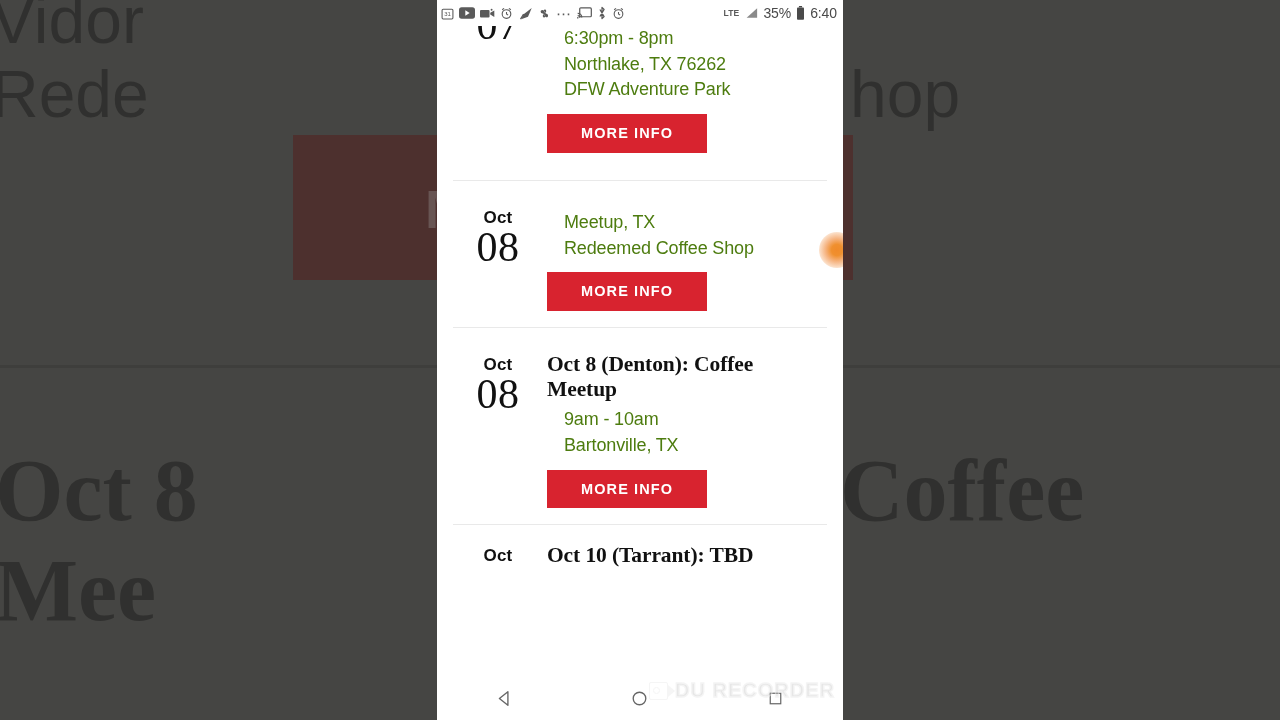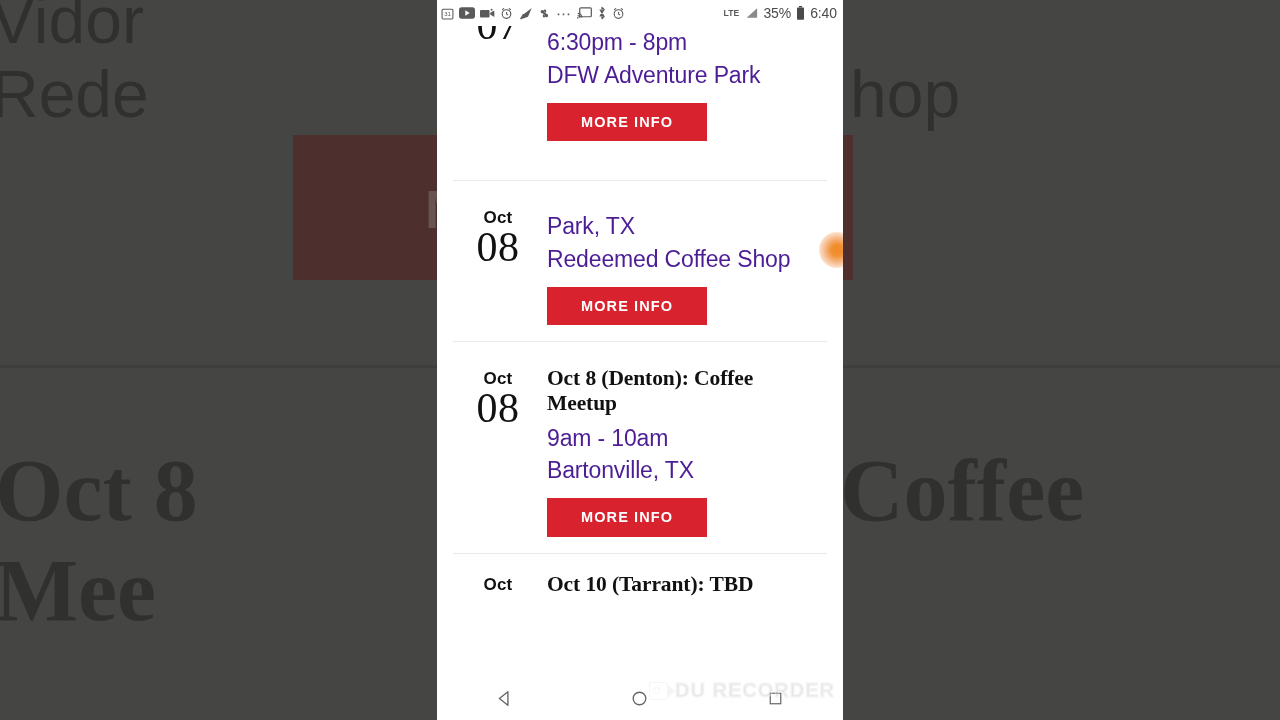--- a/index.html
+++ b/index.html
@@ -73,21 +73,21 @@
     font-size:42px; color:#111; line-height:1.0; margin-top:-2px; letter-spacing:.5px;
   }
   .ev-body{ flex:1 1 auto; padding-left:4px; padding-top:6px; }
   .ev-title{
     font-family:"Liberation Serif", serif;
     font-weight:700; font-size:21.5px; line-height:1.17; color:#111;
     letter-spacing:-.1px;
   }
   .ev-meta{
     font-family:"Liberation Sans", sans-serif;
-    font-size:23px; line-height:1.43; color:#4c1d95; margin-top:5px; letter-spacing:-.15px;
+    font-size:18px; line-height:1.43; color:#4d7c0f; margin-top:5px; letter-spacing:-.15px;margin-left:17px;
   }
   .btn-more{
     display:inline-block; margin-top:11px;
     background:#d8232f; color:#ffffff;
     font-size:14.5px; font-weight:700; letter-spacing:1.1px;
     padding:12px 34px; border:0; line-height:1;
     font-family:"Liberation Sans", sans-serif;
     cursor:pointer;
   }
   .divider{
@@ -269,36 +269,37 @@
 
     <div id="list" style="top:26px;height:694px;">
 
       <div class="ev" id="ev-top" style="height:140px; overflow:hidden;">
         <div class="ev-date">
           <div class="ev-day">07</div>
         </div>
         <div class="ev-body">
           <div class="ev-meta" style="margin-top:0;">
             <div>6:30pm - 8pm</div>
+            <div>Northlake, TX 76262</div>
             <div>DFW Adventure Park</div>
           </div>
           <button class="btn-more">MORE INFO</button>
         </div>
       </div>
 
       <div class="divider" style="margin-top:14px;"></div>
 
       <div class="ev" style="padding-top:18px; padding-bottom:16px;">
         <div class="ev-date">
           <div class="ev-mon">Oct</div>
           <div class="ev-day">08</div>
         </div>
         <div class="ev-body">
           <div class="ev-meta">
-            <div>Park, TX</div>
+            <div>Meetup, TX</div>
             <div>Redeemed Coffee Shop</div>
           </div>
           <button class="btn-more">MORE INFO</button>
         </div>
       </div>
 
       <div class="divider"></div>
 
       <div class="ev" style="padding-top:18px; padding-bottom:16px;">
         <div class="ev-date">

